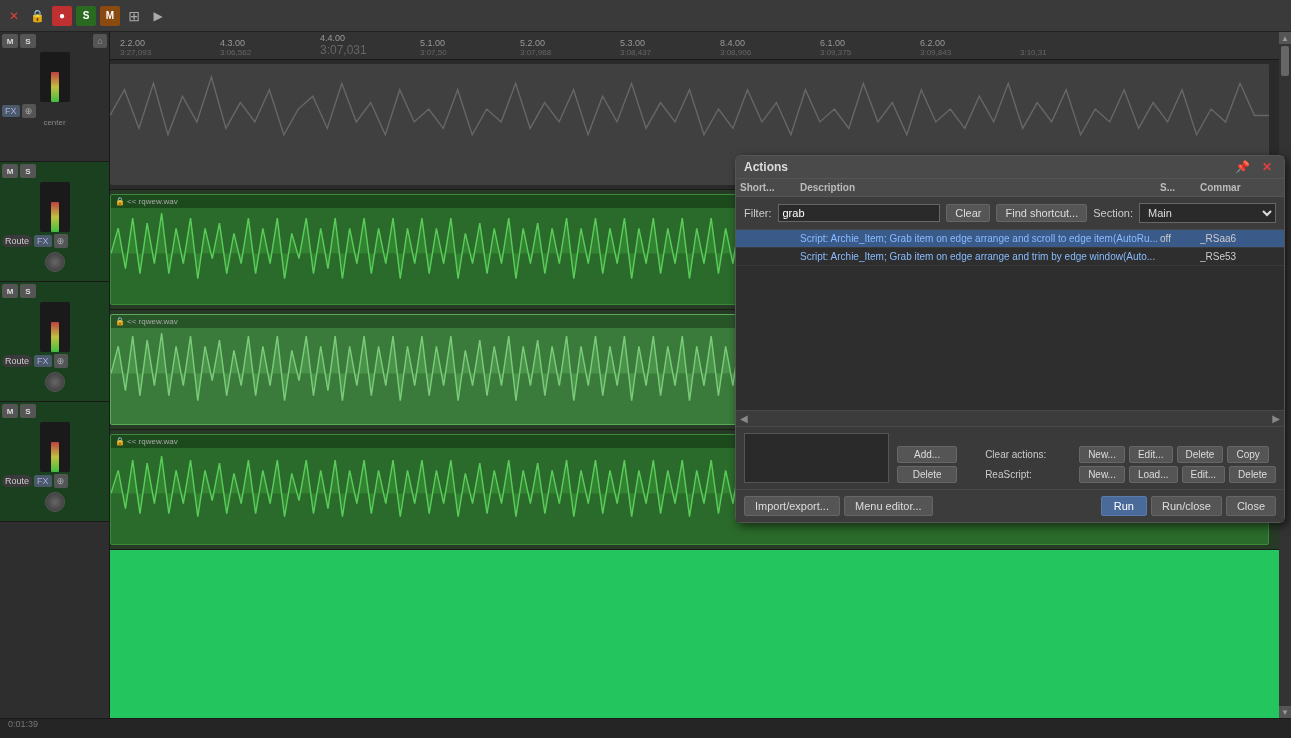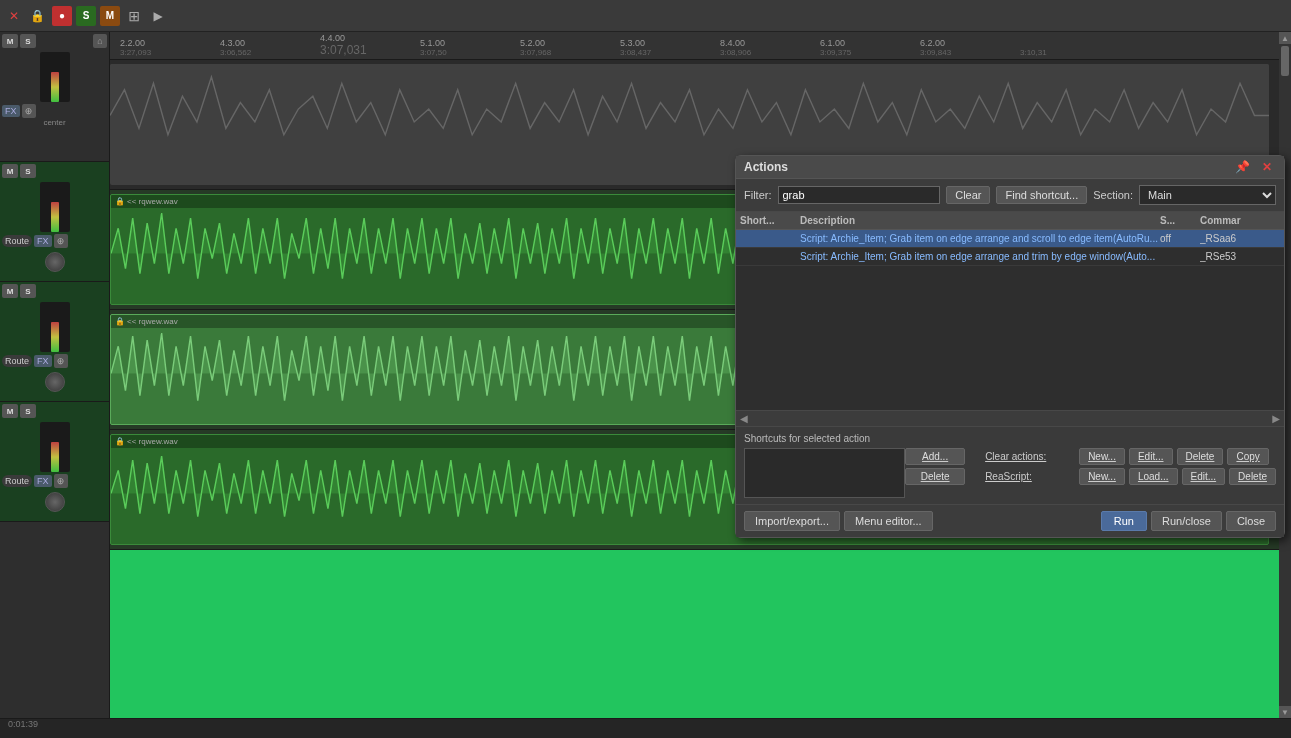--- a/index.html
+++ b/index.html
@@ -295,21 +295,21 @@
     }
     .scroll-arrow { background: none; border: none; color: #888; cursor: pointer; font-size: 10px; }
 
     #shortcuts-section {
       padding: 6px 8px;
       background: #3a3a3a;
       border-top: 1px solid #484848;
     }
     .shortcuts-title { font-size: 10px; color: #bbb; margin-bottom: 4px; }
     #shortcuts-content {
-      display: flex; align-items: flex-start; text-decoration: underline;
+      display: flex; gap: 8px; align-items: flex-end;
     }
     #shortcuts-list {
       flex: 1;
       background: #2a2a2a;
       border: 1px solid #555;
       height: 50px;
       font-size: 10px; color: #ccc;
     }
     .shortcuts-buttons { display: flex; flex-direction: column; gap: 3px; }
     .btn-add, .btn-delete-shortcut {
@@ -575,43 +575,43 @@
 </div>
 
 <div id="actions-dialog">
 
   <div id="actions-titlebar">
     <span class="dialog-title">Actions</span>
     <div style="display:flex; gap:4px;">
       <button class="dialog-btn-pin">📌</button>
       <button class="dialog-btn-close">✕</button>
     </div>
+  </div>
+
+  <div id="actions-table-header">
+    <span class="col-header">Short...</span>
+    <span class="col-header">Description</span>
+    <span class="col-header">S...</span>
+    <span class="col-header">Commar</span>
   </div>
 
   <div id="actions-filter-row">
     <span class="filter-label">Filter:</span>
     <input id="filter-input" type="text" value="grab" style="">
     <button class="btn-clear">Clear</button>
     <button class="btn-find-shortcut">Find shortcut...</button>
     <span class="section-label">Section:</span>
     <select id="section-select">
       <option>Main</option>
       <option>Media Explorer</option>
       <option>MIDI Editor</option>
       <option>MIDI Event List Editor</option>
     </select>
   </div>
 
-  <div id="actions-table-header">
-    <span class="col-header">Short...</span>
-    <span class="col-header">Description</span>
-    <span class="col-header">S...</span>
-    <span class="col-header">Commar</span>
-  </div>
-
   <div id="actions-table-body">
     <div class="action-row selected">
       <span class="action-cell"></span>
       <span class="action-cell desc">Script: Archie_Item;  Grab item on edge arrange and scroll to edge item(AutoRu...</span>
       <span class="action-cell">off</span>
       <span class="action-cell">_RSaa6</span>
     </div>
     <div class="action-row">
       <span class="action-cell"></span>
       <span class="action-cell desc">Script: Archie_Item;  Grab item on edge arrange and trim by edge window(Auto...</span>
@@ -619,21 +619,20 @@
       <span class="action-cell">_RSe53</span>
     </div>
   </div>
 
   <div id="actions-scroll-arrows">
     <button class="scroll-arrow">◀</button>
     <button class="scroll-arrow">▶</button>
   </div>
 
   <div id="shortcuts-section">
-    <div class="shortcuts-title">Shortcuts for selected action</div>
     <div id="shortcuts-content">
       <div id="shortcuts-list"></div>
       <div class="shortcuts-buttons">
         <button class="btn-add">Add...</button>
         <button class="btn-delete-shortcut">Delete</button>
       </div>
 
       <div style="margin-left:20px;">
         <div class="custom-actions-row" style="display:flex; align-items:center; gap:4px; margin-bottom:3px;">
           <span class="custom-label">Clear actions:</span>

